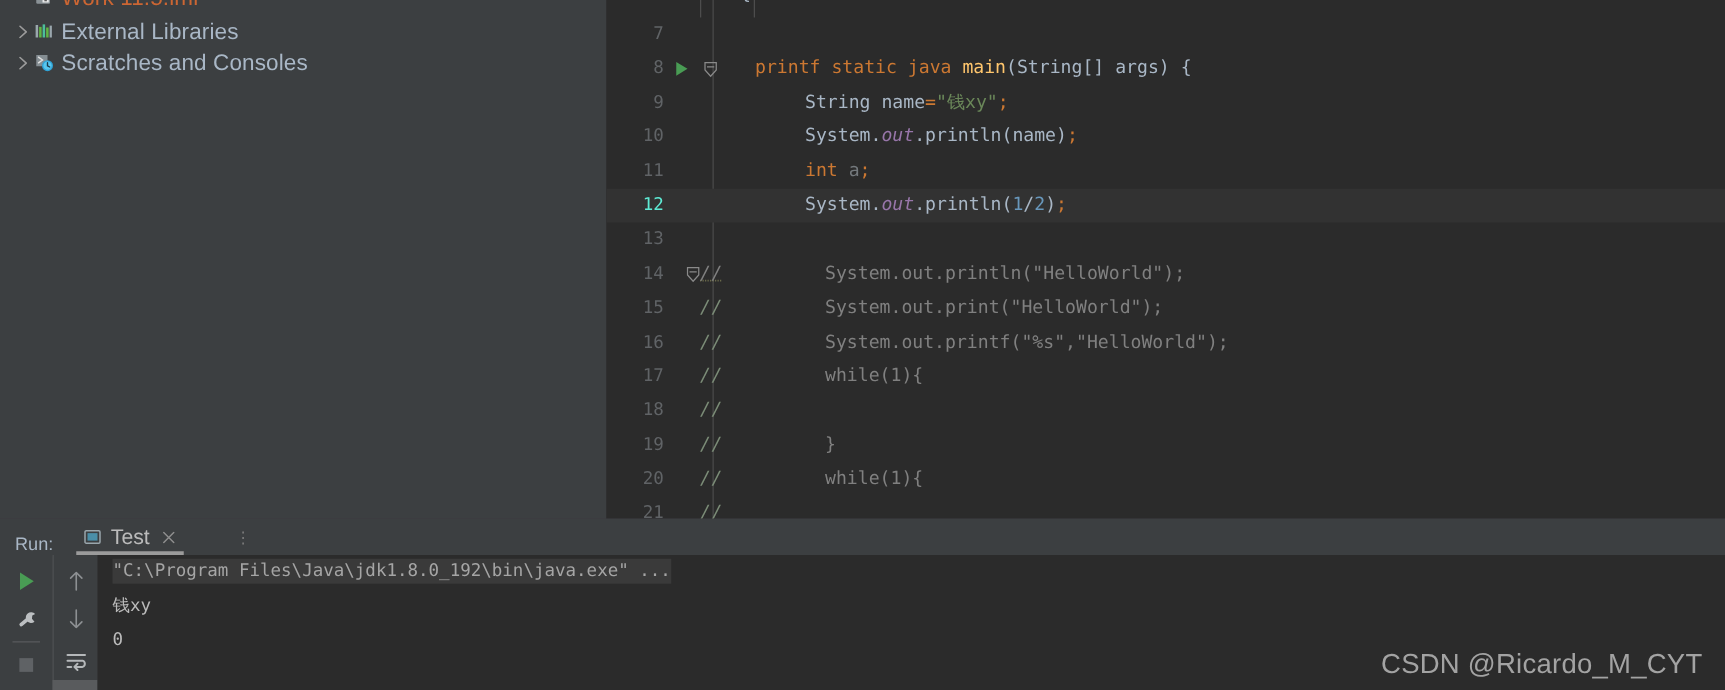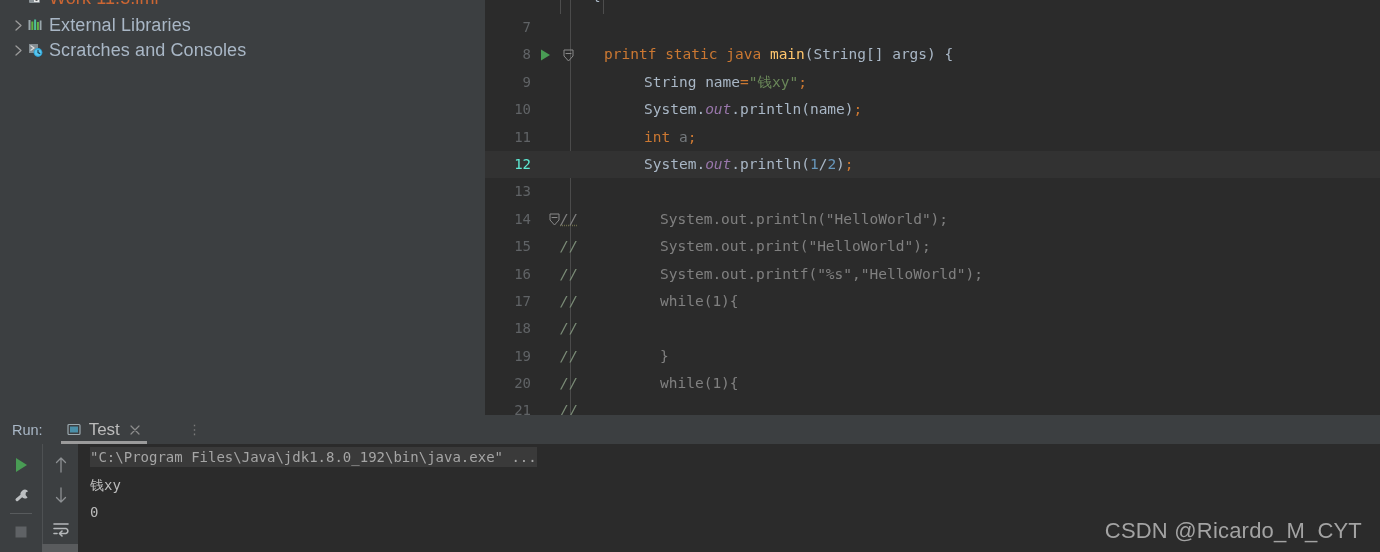--- a/index.html
+++ b/index.html
@@ -156,21 +156,21 @@
     width: 1380px; height: 137px;
     background: #3c3f41;
   }
   #run-header {
     position: absolute;
     left: 0; top: 0;
     width: 1380px; height: 29px;
     background: #3c3f41;
     border-bottom: 1px solid #323232;
     display: flex;
-    align-items: center;
+    align-items: flex-end;
   }
   #run-label {
     margin-left: 12px;
     font-size: 14.5px;
     color: #a9b7c6;
   }
   #run-tab {
     position: relative;
     margin-left: 18px;
     height: 29px;

